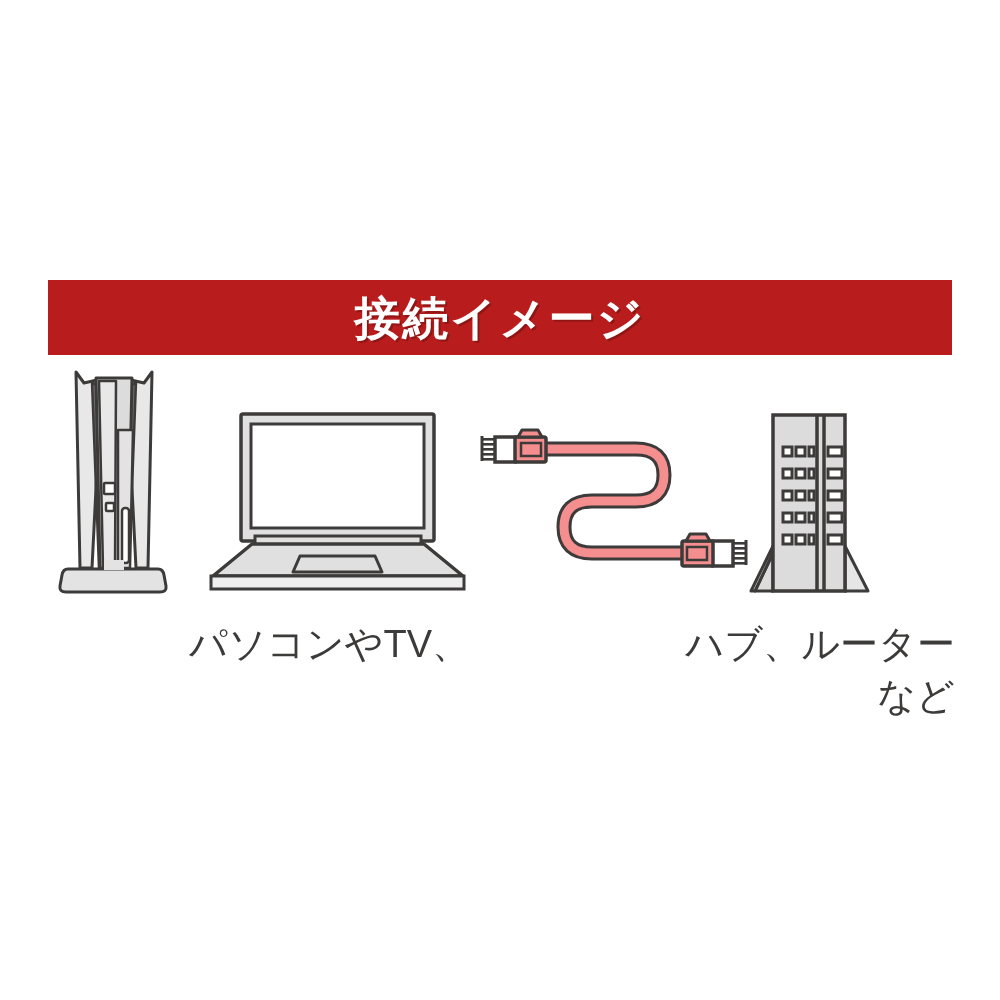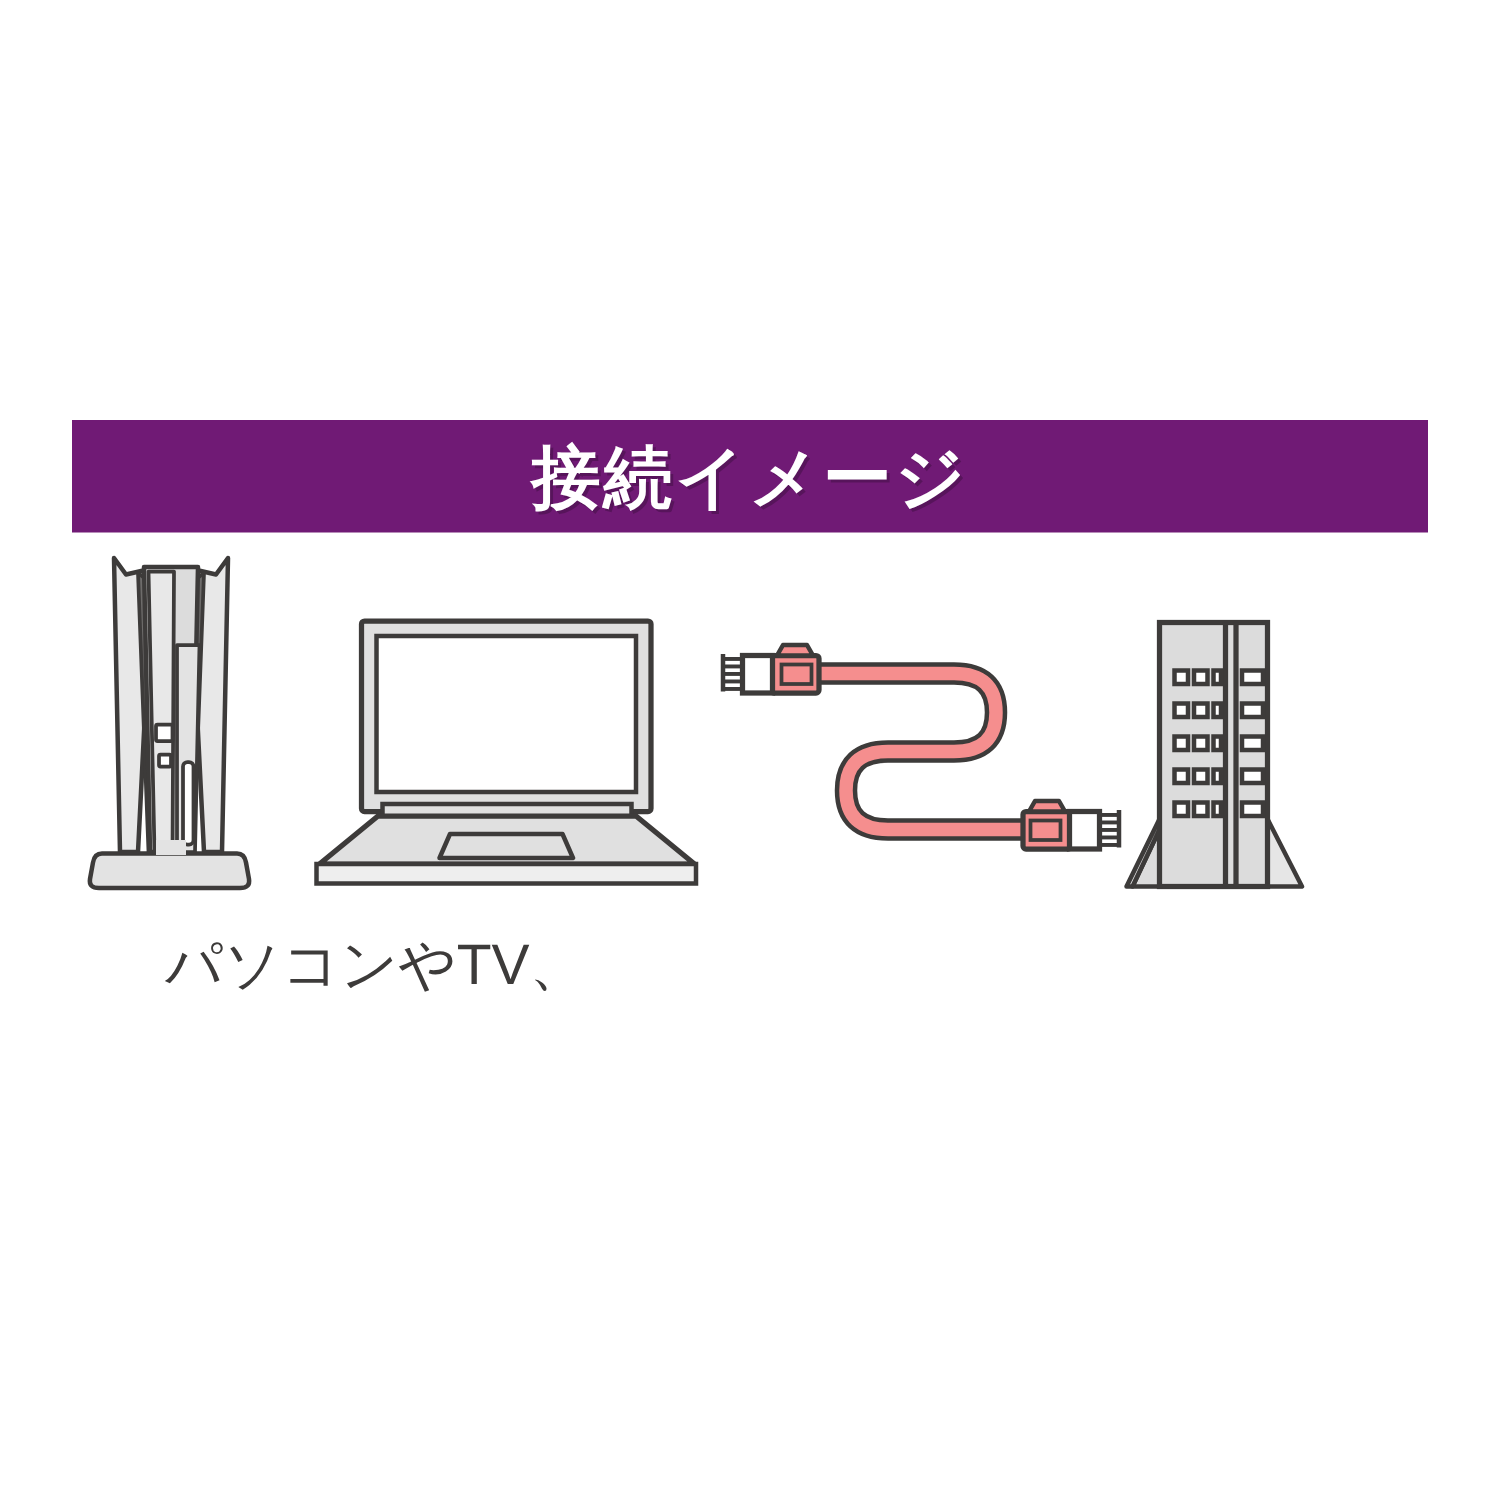--- a/index.html
+++ b/index.html
@@ -20,40 +20,40 @@
     top: 0;
     width: 1000px;
     height: 1000px;
   }
   .header-bar {
     position: absolute;
     left: 48px;
     top: 280px;
     width: 904px;
     height: 75px;
-    background: #701a75;
+    background: #b91c1c;
     display: flex;
     align-items: center;
     justify-content: center;
   }
   .header-title {
     color: #ffffff;
     font-size: 46px;
     font-weight: bold;
     letter-spacing: 2px;
     line-height: 1;
     text-shadow: 2px 2px 0 rgba(0,0,0,0.22);
     white-space: nowrap;
   }
   .caption {
     position: absolute;
     color: #3d3b3a;
     font-size: 38px;
     line-height: 1.38;
-    text-align: left;
+    text-align: right;
     white-space: nowrap;
   }
   .caption-left {
     left: 110px;
     top: 618px;
     width: 360px;
   }
   .caption-right {
     left: 635px;
     top: 618px;
@@ -209,15 +209,17 @@
       </g>
     </g>
 
   </svg>
 
   <div class="caption caption-left">
     <span class="line">パソコンやTV、</span>
   </div>
 
   <div class="caption caption-right">
+    <span class="line">ハブ、ルーター</span>
+    <span class="line">など</span>
   </div>
 
 </div>
 
 </body></html>

